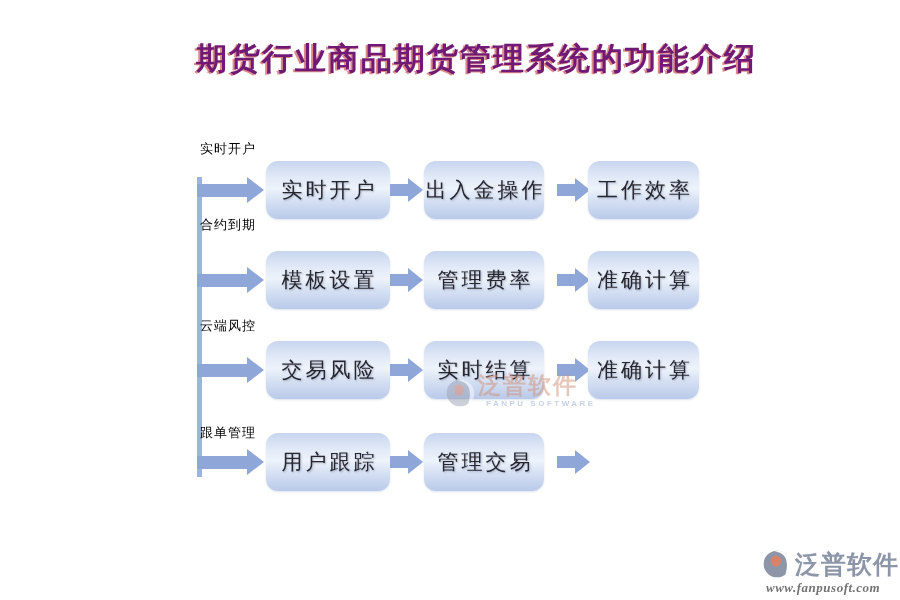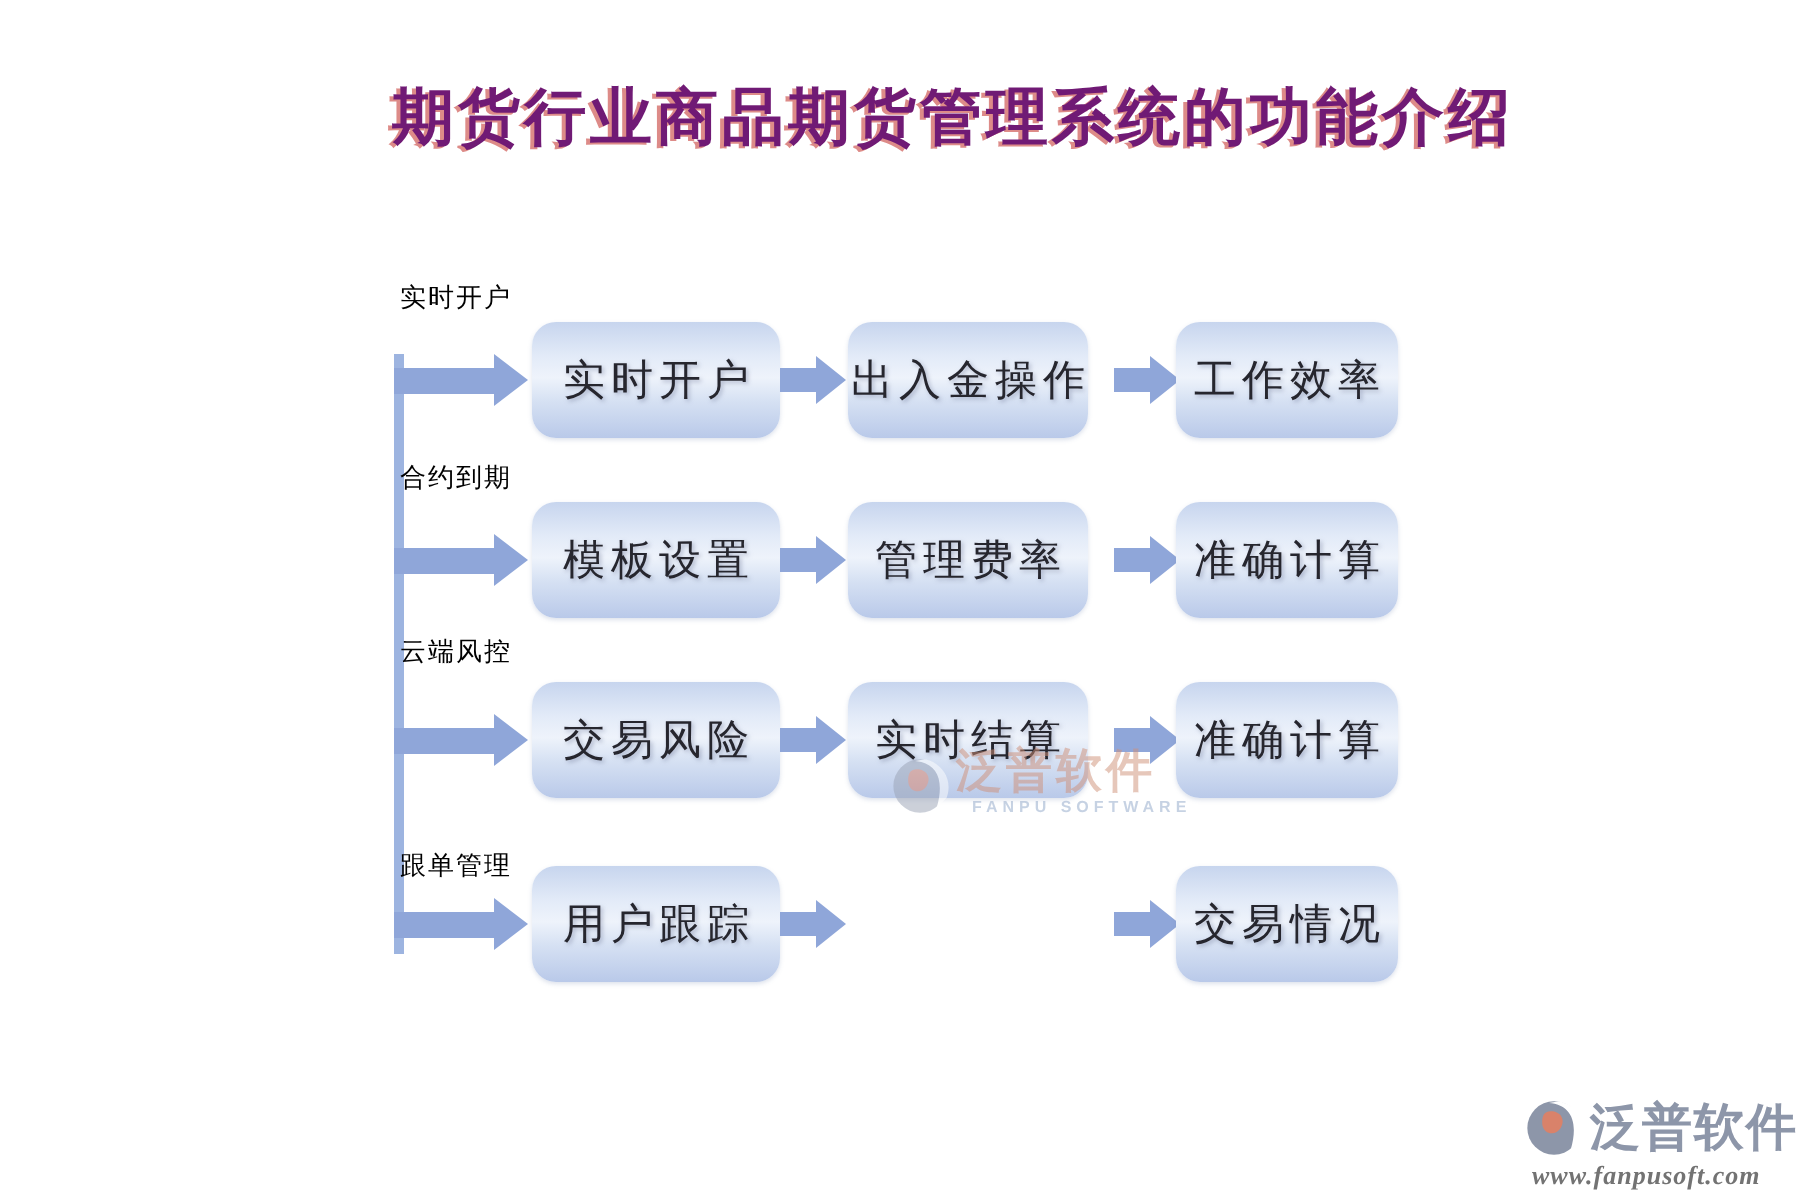--- a/index.html
+++ b/index.html
@@ -13,21 +13,21 @@
     text-shadow:-2px 1px 0 rgba(193,44,38,0.55);
     white-space:nowrap;
   }
   
   .vline{position:absolute;left:197px;top:177px;width:5px;height:300px;background:#9db4e0;}
   
   .blabel{
     position:absolute;left:200px;font-size:13px;letter-spacing:1px;color:#000;
     font-family:"Liberation Sans","DejaVu Sans",sans-serif;white-space:nowrap;
   }
-  .bl0{top:140px}.bl1{top:230px}.bl2{top:317px}.bl3{top:424px}
+  .bl0{top:140px}.bl1{top:216px}.bl2{top:317px}.bl3{top:424px}
   
   .larrow{position:absolute;left:197px;height:26px;display:flex;align-items:center;}
   .la0{top:177px}.la1{top:267px}.la2{top:357px}.la3{top:449px}
   .larrow .shaft{width:50px;height:13px;background:#8fa6d9;}
   .larrow .head{width:0;height:0;border-top:13px solid transparent;border-bottom:13px solid transparent;border-left:17px solid #8fa6d9;}
   
   .iarrow{position:absolute;height:24px;display:flex;align-items:center;}
   .iax1{left:390px}.iax2{left:557px}
   .iar0{top:178px}.iar1{top:268px}.iar2{top:358px}.iar3{top:450px}
   .iarrow .shaft{width:18px;height:12px;background:#8fa6d9;}
@@ -145,26 +145,26 @@
       <span>准确计算</span>
     </div>
 
   <div class="box r3 c0">
       <span>用户跟踪</span>
     </div>
   <div class="iarrow iax1 iar3">
       <div class="shaft"></div>
       <div class="head"></div>
     </div>
+  <div class="box r3 c1">
+      <span>管理交易</span>
+    </div>
   <div class="iarrow iax2 iar3">
       <div class="shaft"></div>
       <div class="head"></div>
-    </div>
-  <div class="box r3 c2">
-      <span>交易情况</span>
     </div>
 
   <div class="watermark">
     <svg class="wm-icon" viewBox="0 0 36 36">
       <circle cx="18" cy="18" r="16" fill="#9aa3b5"></circle>
       <path d="M15 3 C28 4 33 14 28 31 L34 25 C38 14 31 4 21 2 Z" fill="#ffffff"></path>
       <path d="M16 8 C22 8 25 13 22 18 C19 23 12 22 11 16 C10.5 11 12 8 16 8 Z" fill="#d9826a"></path>
     </svg>
     <div class="wm-col">
       <div class="wm-brand">泛普软件</div>

